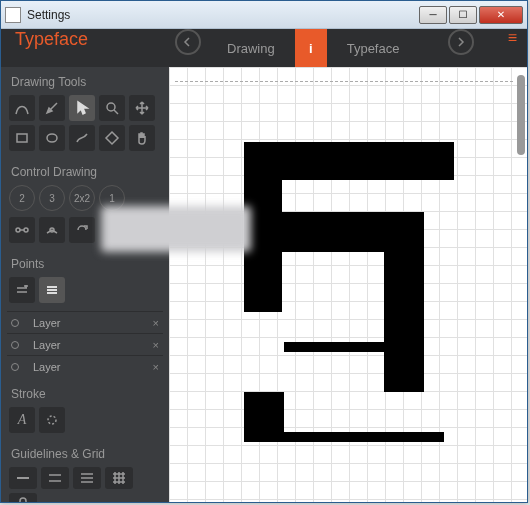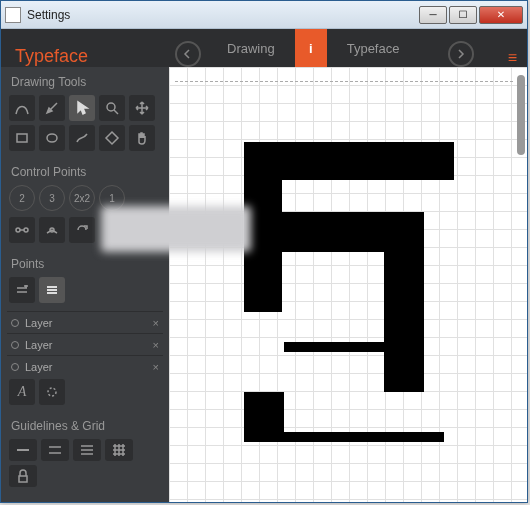--- a/index.html
+++ b/index.html
@@ -9,40 +9,40 @@
 
 .titlebar { height: 28px; background: linear-gradient(#e8f0f8, #d0dce8); display: flex; align-items: center; padding: 0 4px; border-bottom: 1px solid #b0c0d0; }
 .titlebar .app-icon { width: 16px; height: 16px; background: #fff; border: 1px solid #888; margin-right: 6px; }
 .titlebar .title { font-size: 12px; color: #222; flex: 1; }
 .win-controls { display: flex; gap: 2px; }
 .win-btn { width: 28px; height: 18px; border: 1px solid #666; border-radius: 2px; font-size: 10px; display: flex; align-items: center; justify-content: center; cursor: pointer; }
 .win-min { background: linear-gradient(#f0f0f0, #d0d0d0); }
 .win-max { background: linear-gradient(#f0f0f0, #d0d0d0); }
 .win-close { background: linear-gradient(#e07060, #c03020); color: #fff; width: 44px; }
 
-.topbar { height: 38px; background: #2d2e30; display: flex; align-items: flex-end; color: #999; font-size: 13px; }
+.topbar { height: 38px; background: #2d2e30; display: flex; align-items: flex-start; color: #999; font-size: 13px; }
 .tf-label { color: #e85a2a; font-size: 18px; font-weight: 500; padding: 0 14px; width: 168px; }
 .nav-btn { width: 26px; height: 26px; border: 2px solid #555; border-radius: 50%; display: flex; align-items: center; justify-content: center; cursor: pointer; margin: 0 6px; }
 .nav-btn svg { width: 10px; height: 10px; }
 .tab { padding: 0 20px; height: 100%; display: flex; align-items: center; cursor: pointer; }
 .tab.active { background: #e85a2a; color: #fff; width: 32px; padding: 0; justify-content: center; font-weight: bold; }
 .hamburger { margin-left: auto; margin-right: 10px; color: #e85a2a; font-size: 16px; cursor: pointer; }
 
 .body-row { display: flex; height: calc(100% - 66px); }
 
 .sidebar { width: 168px; background: #3a3c3f; color: #aaa; overflow-y: auto; font-size: 12px; position: relative; }
 .section-title { padding: 8px 10px 6px; font-size: 12px; color: #999; }
 .tool-grid { display: flex; flex-wrap: wrap; padding: 0 8px 6px; gap: 4px; }
 .tool { width: 26px; height: 26px; background: #2d2e30; border-radius: 3px; display: flex; align-items: center; justify-content: center; cursor: pointer; color: #999; }
 .tool.sel { background: #555; color: #fff; }
 .tool.round { border-radius: 50%; border: 1px solid #555; background: transparent; font-size: 10px; }
 .tool svg { width: 16px; height: 16px; stroke: #999; fill: none; stroke-width: 1.5; }
 
 .layer-list { padding: 2px 6px; }
-.layer-row { display: flex; align-items: center; height: 22px; border-top: 1px solid #2d2e30; padding: 0 4px; gap: 6px; }
+.layer-row { display: flex; align-items: center; height: 22px; border-top: 1px solid #2d2e30; padding: 0 4px; gap: 14px; }
 .vis-dot { width: 8px; height: 8px; border: 1px solid #888; border-radius: 50%; }
 .layer-name { flex: 1; font-size: 11px; }
 .layer-x { font-size: 11px; color: #888; cursor: pointer; }
 
 .canvas-wrap { flex: 1; background: #fff; position: relative; overflow: hidden; }
 .grid-bg { position: absolute; inset: 0; background-image:
   linear-gradient(#e0e0e0 1px, transparent 1px),
   linear-gradient(90deg, #e0e0e0 1px, transparent 1px);
   background-size: 18px 18px; }
 .dash-top { position: absolute; top: 14px; left: 6px; right: 14px; border-top: 1px dashed #aaa; }
@@ -140,21 +140,21 @@
               <path d="M8 2 L14 8 L8 14 L2 8 Z"></path>
             </svg>
           </div>
         <div class="tool">
             <svg viewBox="0 0 16 16">
               <path d="M5 8 L5 4 L6 4 L6 8 M7 8 L7 3 L8 3 L8 8 M9 8 L9 4 L10 4 L10 8 M5 8 L5 12 C5 13 6 14 8 14 C10 14 11 12 11 10 L11 6"></path>
             </svg>
           </div>
       </div>
 
-      <div class="section-title">Control Points</div>
+      <div class="section-title">Control Drawing</div>
       <div class="tool-grid">
         <div class="tool round">2</div>
         <div class="tool round">3</div>
         <div class="tool round">2x2</div>
         <div class="tool round">1</div>
       </div>
       <div class="tool-grid">
         <div class="tool">
             <svg viewBox="0 0 16 16">
               <circle cx="4" cy="8" r="2"></circle>
@@ -200,20 +200,21 @@
           <span class="layer-name">Layer</span>
           <span class="layer-x">×</span>
         </div>
         <div class="layer-row">
           <span class="vis-dot"></span>
           <span class="layer-name">Layer</span>
           <span class="layer-x">×</span>
         </div>
       </div>
 
+      <div class="section-title">Stroke</div>
       <div class="tool-grid">
         <div class="tool">
             <span style="font-style:italic;font-family:serif;font-size:14px;color:#999">A</span>
           </div>
         <div class="tool">
             <svg viewBox="0 0 16 16">
               <circle cx="8" cy="8" r="4" stroke-dasharray="2 2"></circle>
             </svg>
           </div>
       </div>

